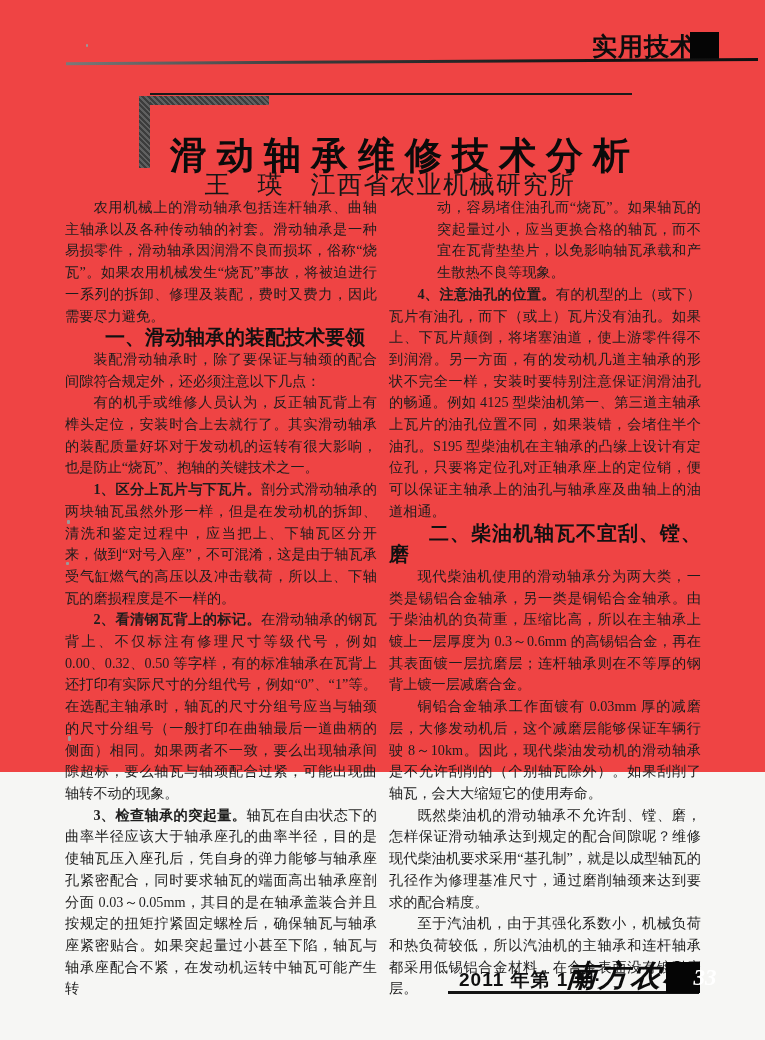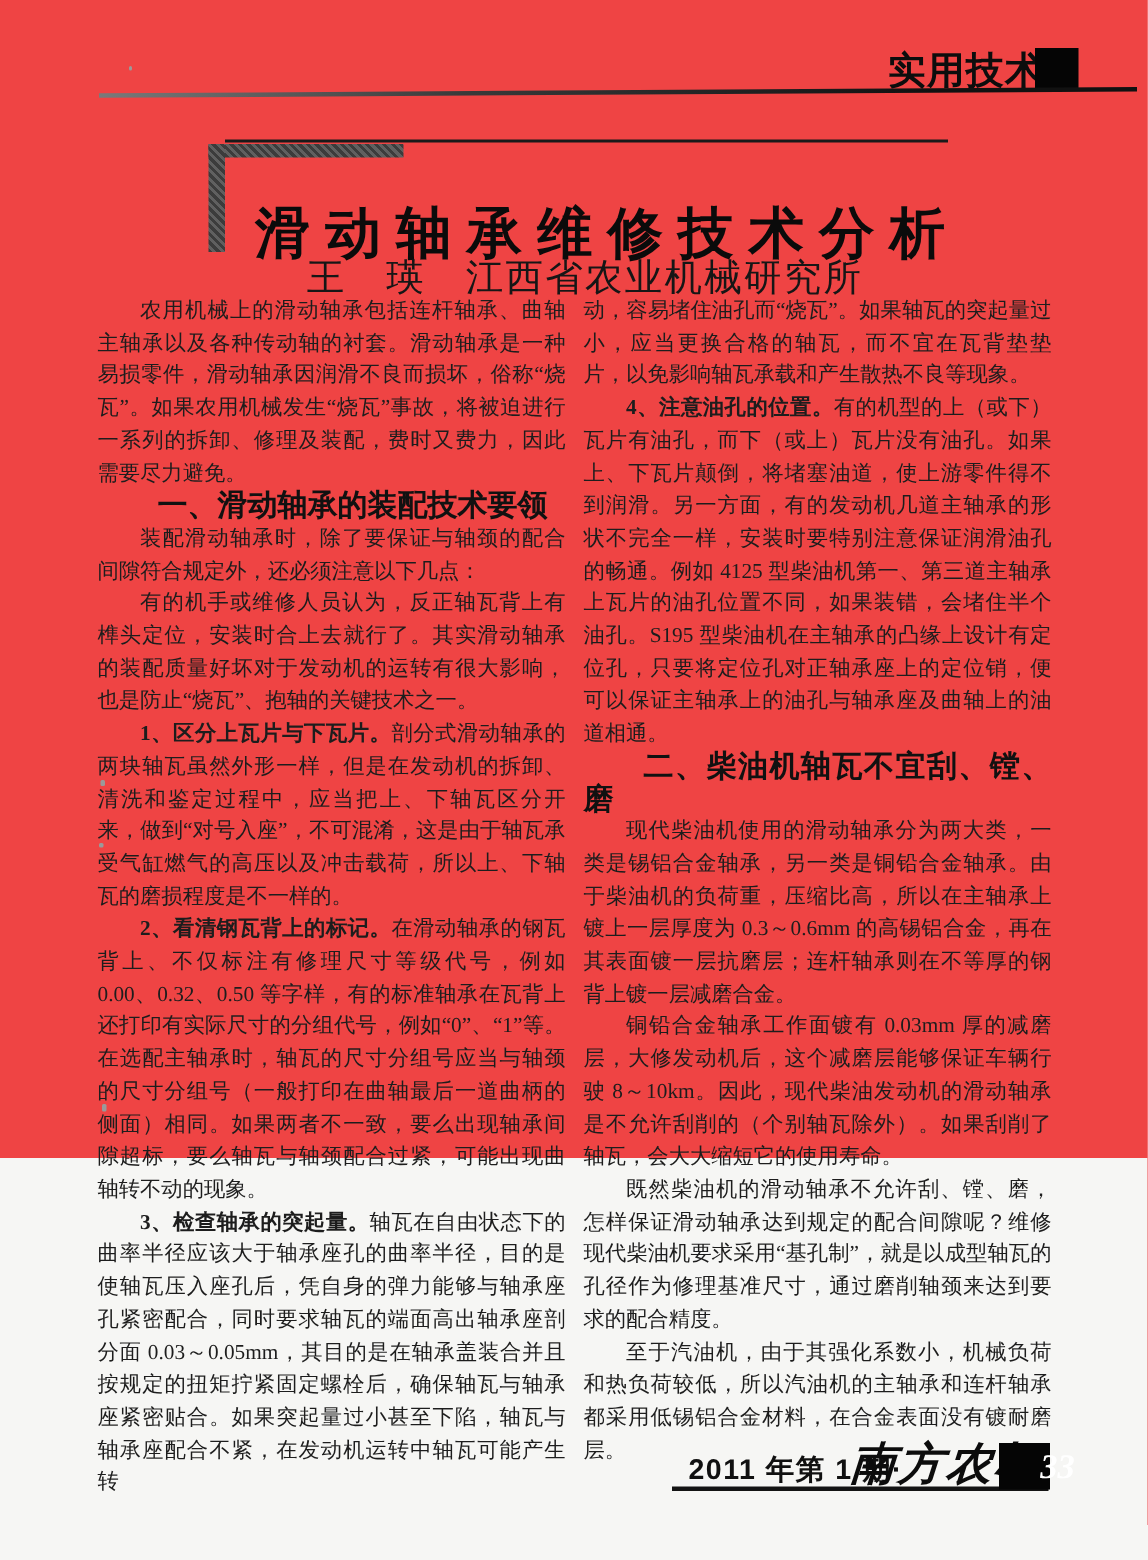--- a/index.html
+++ b/index.html
@@ -57,21 +57,21 @@
 
   
   .col{
     position:absolute;top:197px;width:312px;
     font-size:14.2px;line-height:21.7px;text-align:justify;
     color:#1d1d1d;
   }
   .col-left{left:65px;}
   .col-right{left:389px;}
   .col p{margin:0;text-indent:2em;}
-  .col p.cont{text-indent:0;}
+  .col p.cont{text-indent:0;margin-left:48px;}
   .sec-heading{
     margin:0;font-size:20px;line-height:21.7px;
     font-weight:700;text-indent:2em;color:#111;
   }
   .lead{font-weight:700;}
 
   
   .footer-rule{
     position:absolute;left:448px;top:991px;width:251px;height:2.5px;background:#141414;
   }

